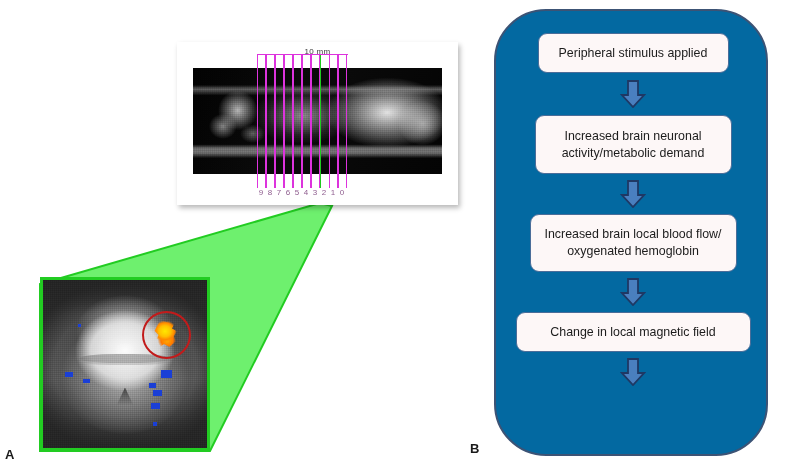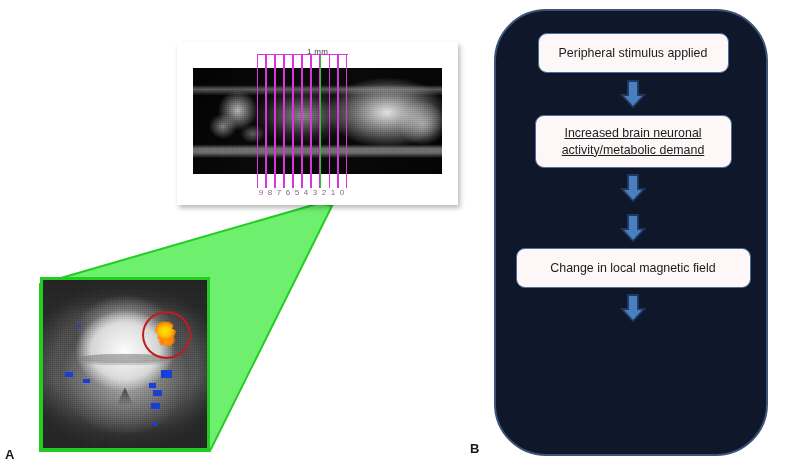--- a/index.html
+++ b/index.html
@@ -148,21 +148,21 @@
       radial-gradient(ellipse 52% 42% at 48% 40%, #ffe600 0%, #ffc000 46%, #ff8a00 72%, rgba(255,110,0,0) 92%),
       radial-gradient(ellipse 40% 36% at 56% 72%, #ffb300 0%, #ff7b00 60%, rgba(255,110,0,0) 92%);
     clip-path:polygon(28% 0%,56% 6%,72% 0%,84% 16%,76% 30%,96% 40%,84% 58%,92% 76%,66% 96%,44% 86%,26% 98%,12% 74%,22% 54%,6% 38%,18% 18%);
     filter:saturate(1.15);
   }
   .blue-vox{position:absolute;background:#1a3fd6;}
 
   
   .pink-panel{
     position:absolute;left:494px;top:9px;width:274px;height:447px;
-    background:#0f172a;
+    background:#0369a1;
     border:2px solid #3c5375;
     border-radius:52px;
     box-sizing:border-box;
   }
   .flow{
     position:absolute;left:0;top:0;width:274px;height:447px;
     display:flex;flex-direction:column;align-items:center;
     justify-content:flex-start;
     padding-top:22px;box-sizing:border-box;
   }
@@ -173,21 +173,21 @@
     box-sizing:border-box;
     display:flex;align-items:center;justify-content:center;
     text-align:center;
     color:#1c1c1c;
     font-size:12.4px;
     line-height:1.35;
     font-family:"Liberation Sans", sans-serif;
     padding:4px 8px;
   }
   .fb-1{width:191px;height:40px;}
-  .fb-2{width:197px;height:53px;text-decoration:underline;}
+  .fb-2{width:197px;height:59px;}
   .fb-3{width:207px;height:58px;}
   .fb-4{width:235px;height:40px;}
   .fb-5{width:156px;height:40px;}
   .flow-arrow{
     width:26px;height:28px;
     margin:6px 0 6px 0;
     display:block;
   }
   .ar-1{margin-top:7px;margin-bottom:7px;}
 </style>
@@ -196,21 +196,21 @@
 
 <div class="stage">
 
   <div class="panel-letter" id="letter-a">A</div>
 
   <svg class="funnel" viewBox="0 0 800 475">
     <polygon points="320,203 332,206 210,451 40,451 40,284" fill="#6ef06e" stroke="#22cc22" stroke-width="2"></polygon>
   </svg>
 
   <div class="sag-card">
-    <div class="sag-scalelabel">1 mm</div>
+    <div class="sag-scalelabel">10 mm</div>
 
     <div class="sag-img">
       <div class="rodent"></div>
       <div class="grain"></div>
     </div>
 
     <div class="slice-grid">
       <div class="slice-col" style="left:64px;width:9px;"></div>
       <div class="slice-col" style="left:73px;width:9px;"></div>
       <div class="slice-col" style="left:82px;width:9px;"></div>
@@ -265,20 +265,21 @@
       <svg class="flow-arrow ar-1" viewBox="0 0 26 28">
         <polygon points="8,1 18,1 18,15 24,15 13,27 2,15 8,15" fill="#4a7fbf" stroke="#1f3864" stroke-width="1.8" stroke-linejoin="miter"></polygon>
       </svg>
 
       <div class="flow-box fb-2">Increased brain neuronal activity/metabolic demand</div>
 
       <svg class="flow-arrow" viewBox="0 0 26 28">
         <polygon points="8,1 18,1 18,15 24,15 13,27 2,15 8,15" fill="#4a7fbf" stroke="#1f3864" stroke-width="1.8" stroke-linejoin="miter"></polygon>
       </svg>
 
+      <div class="flow-box fb-3">Increased brain local blood flow/ oxygenated hemoglobin</div>
 
       <svg class="flow-arrow" viewBox="0 0 26 28">
         <polygon points="8,1 18,1 18,15 24,15 13,27 2,15 8,15" fill="#4a7fbf" stroke="#1f3864" stroke-width="1.8" stroke-linejoin="miter"></polygon>
       </svg>
 
       <div class="flow-box fb-4">Change in local magnetic field</div>
 
       <svg class="flow-arrow" viewBox="0 0 26 28">
         <polygon points="8,1 18,1 18,15 24,15 13,27 2,15 8,15" fill="#4a7fbf" stroke="#1f3864" stroke-width="1.8" stroke-linejoin="miter"></polygon>
       </svg>

